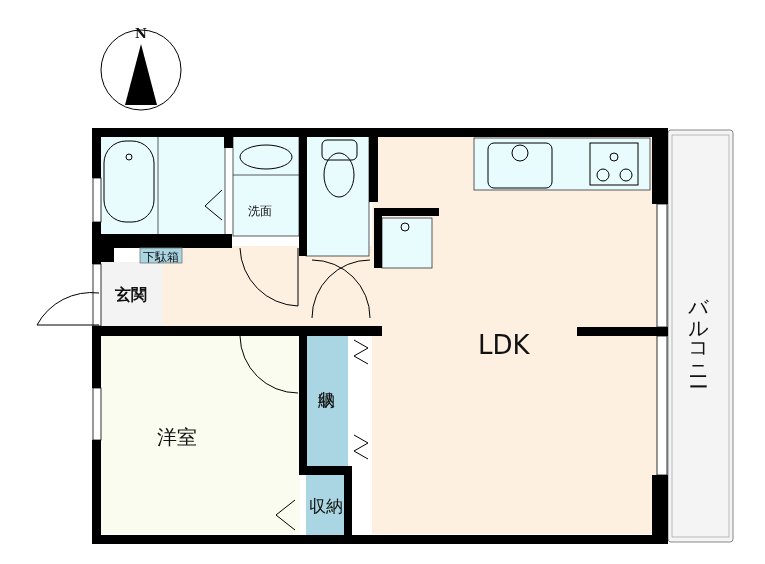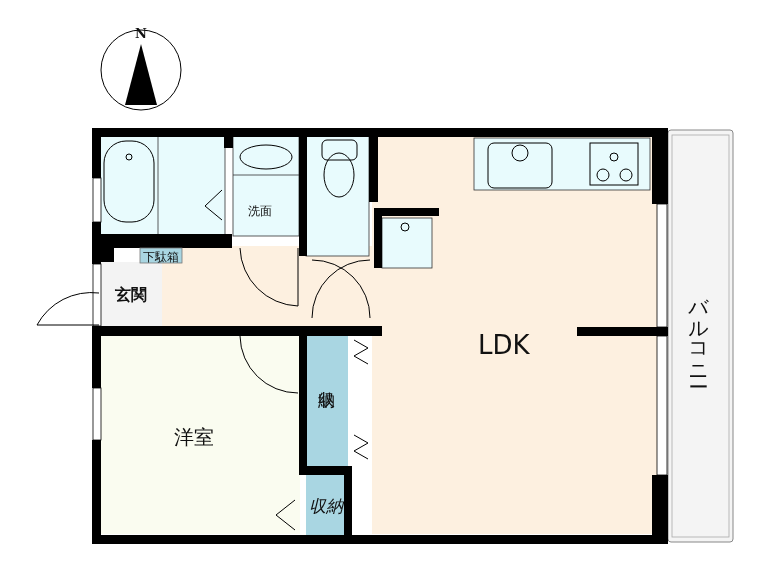--- a/index.html
+++ b/index.html
@@ -92,18 +92,18 @@
       <circle cx="614" cy="157" r="4"></circle>
     <circle cx="405" cy="227" r="4"></circle>
   </g>
 
   <rect x="140" y="248" width="42" height="15" fill="#a9d6e2" stroke="#777" stroke-width="0.8"></rect>
 </svg>
 
 <div class="lbl" style="left:143px;top:249px;font-size:12px;">下駄箱</div>
 <div class="lbl" style="left:135px;top:26px;font-size:13px;font-weight:bold;font-family:'DejaVu Serif',serif;">N</div>
 <div class="lbl" style="left:478px;top:330px;font-size:26px;">LDK</div>
-<div class="lbl" style="left:174px;top:424px;font-size:20px;">洋室</div>
+<div class="lbl" style="left:157px;top:424px;font-size:20px;">洋室</div>
 <div class="lbl" style="left:115px;top:285px;font-size:16px;font-weight:bold;">玄関</div>
 <div class="lbl" style="left:248px;top:203px;font-size:12px;">洗面</div>
 <div class="lbl vert" style="left:316px;top:378px;font-size:17px;">収納</div>
-<div class="lbl" style="left:309px;top:495px;font-size:17px;font-style:italic;">収納</div>
+<div class="lbl" style="left:309px;top:495px;font-size:17px;">収納</div>
 <div class="lbl vert" style="left:686px;top:285px;font-size:20px;">バルコニー</div>
 
 </body></html>

